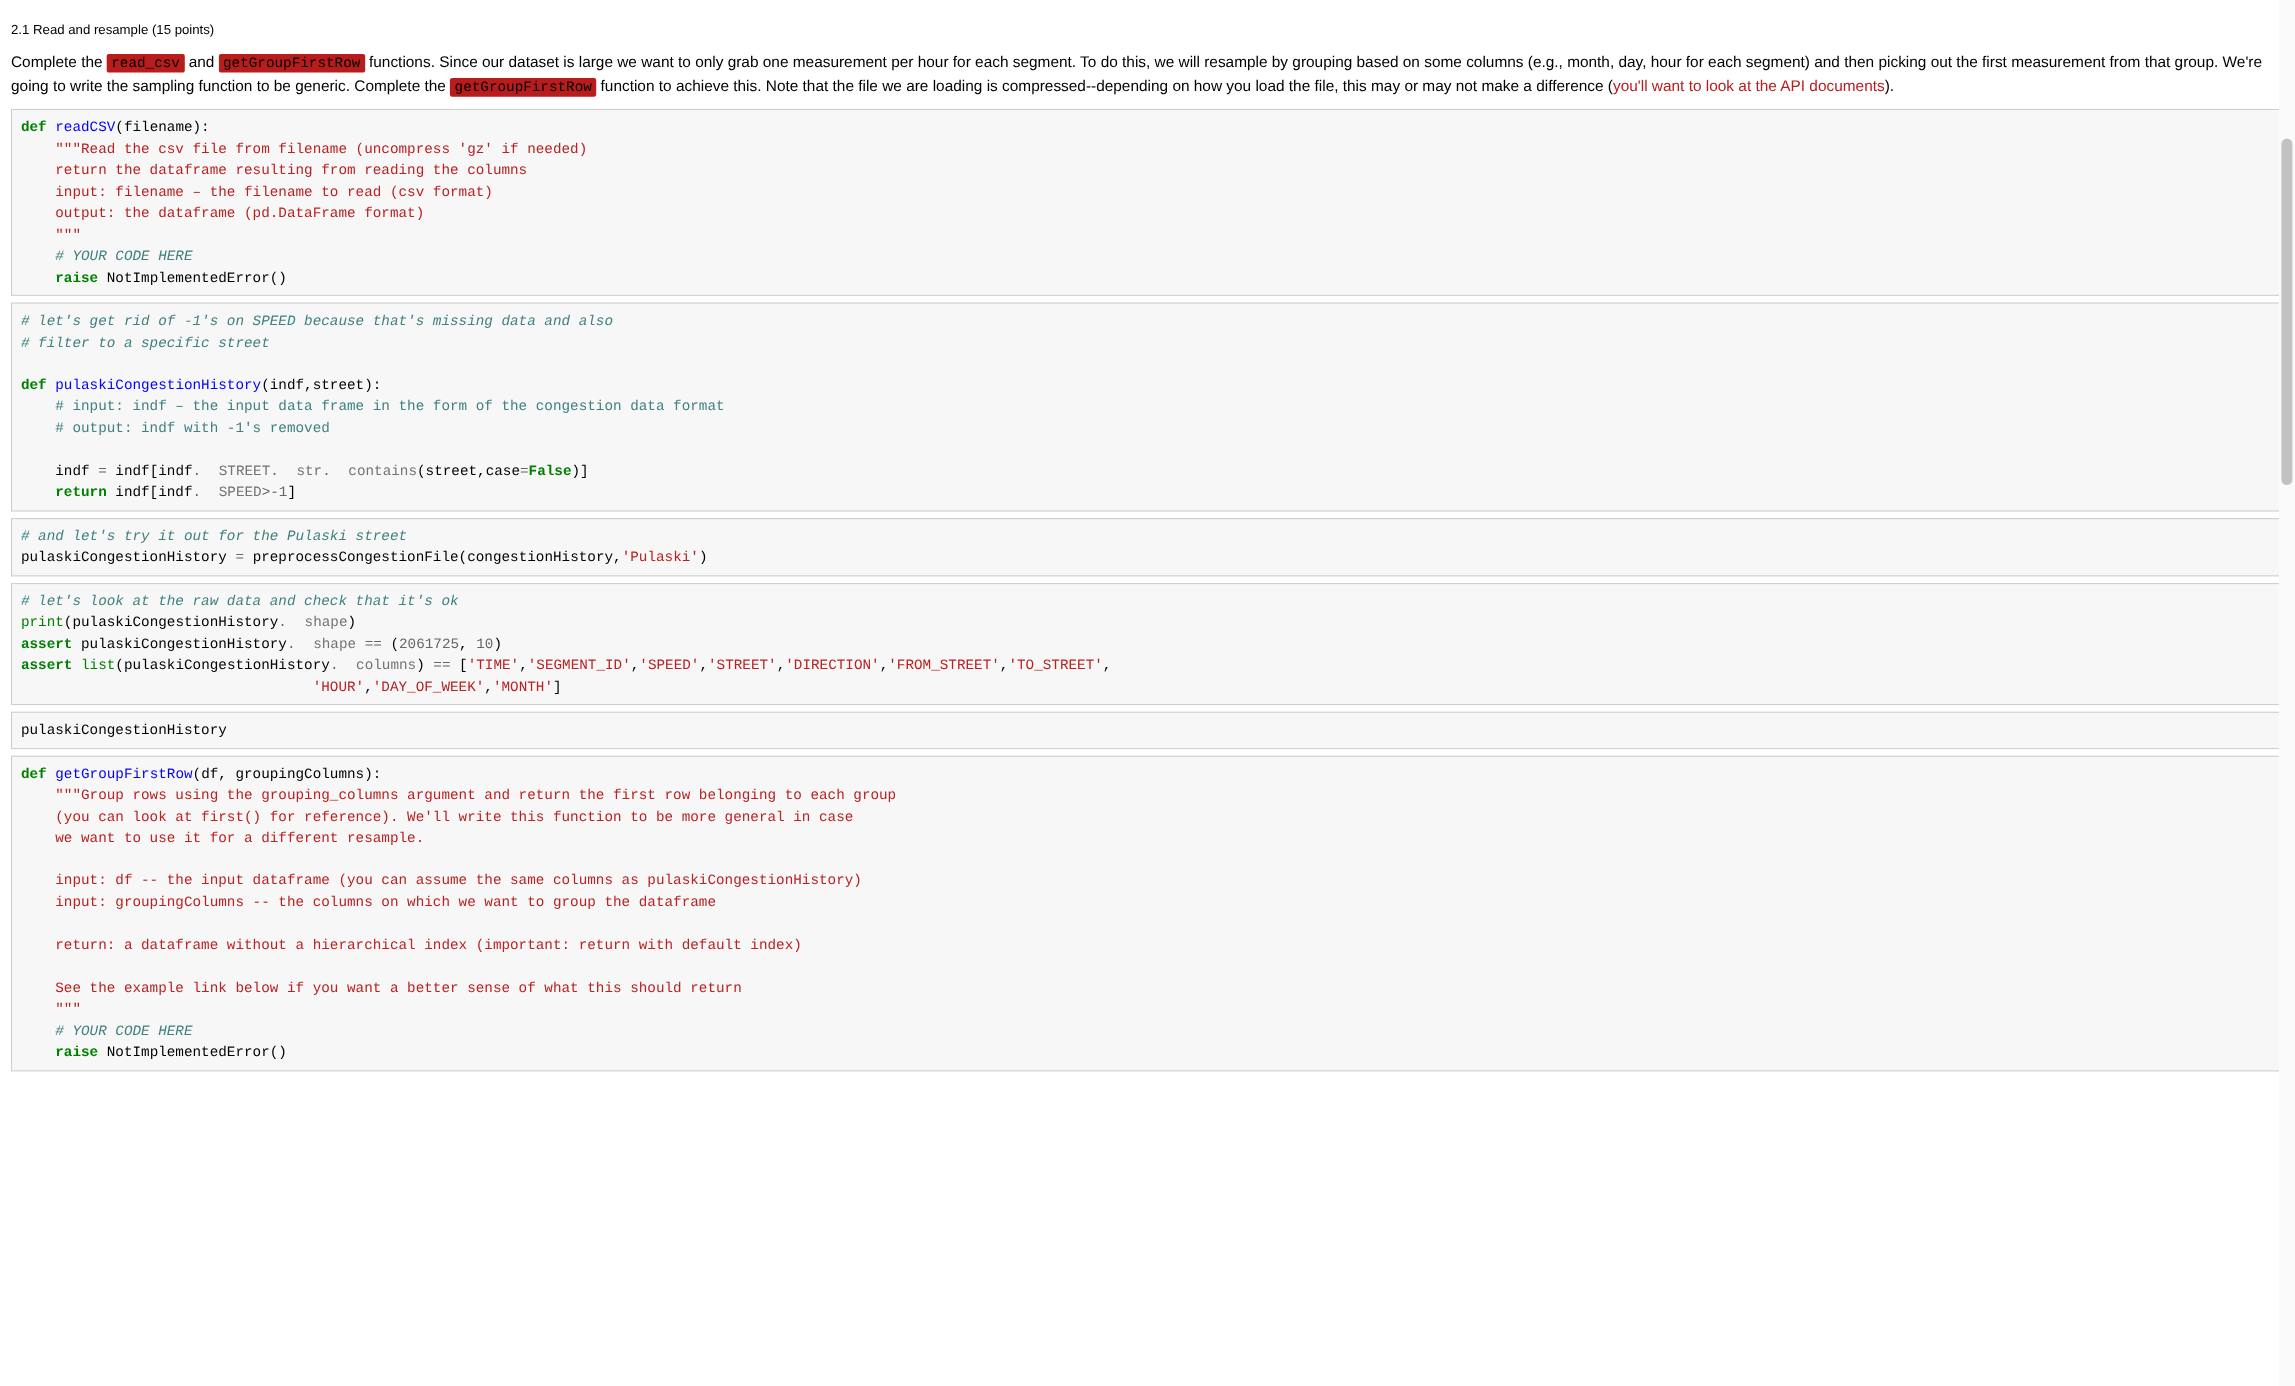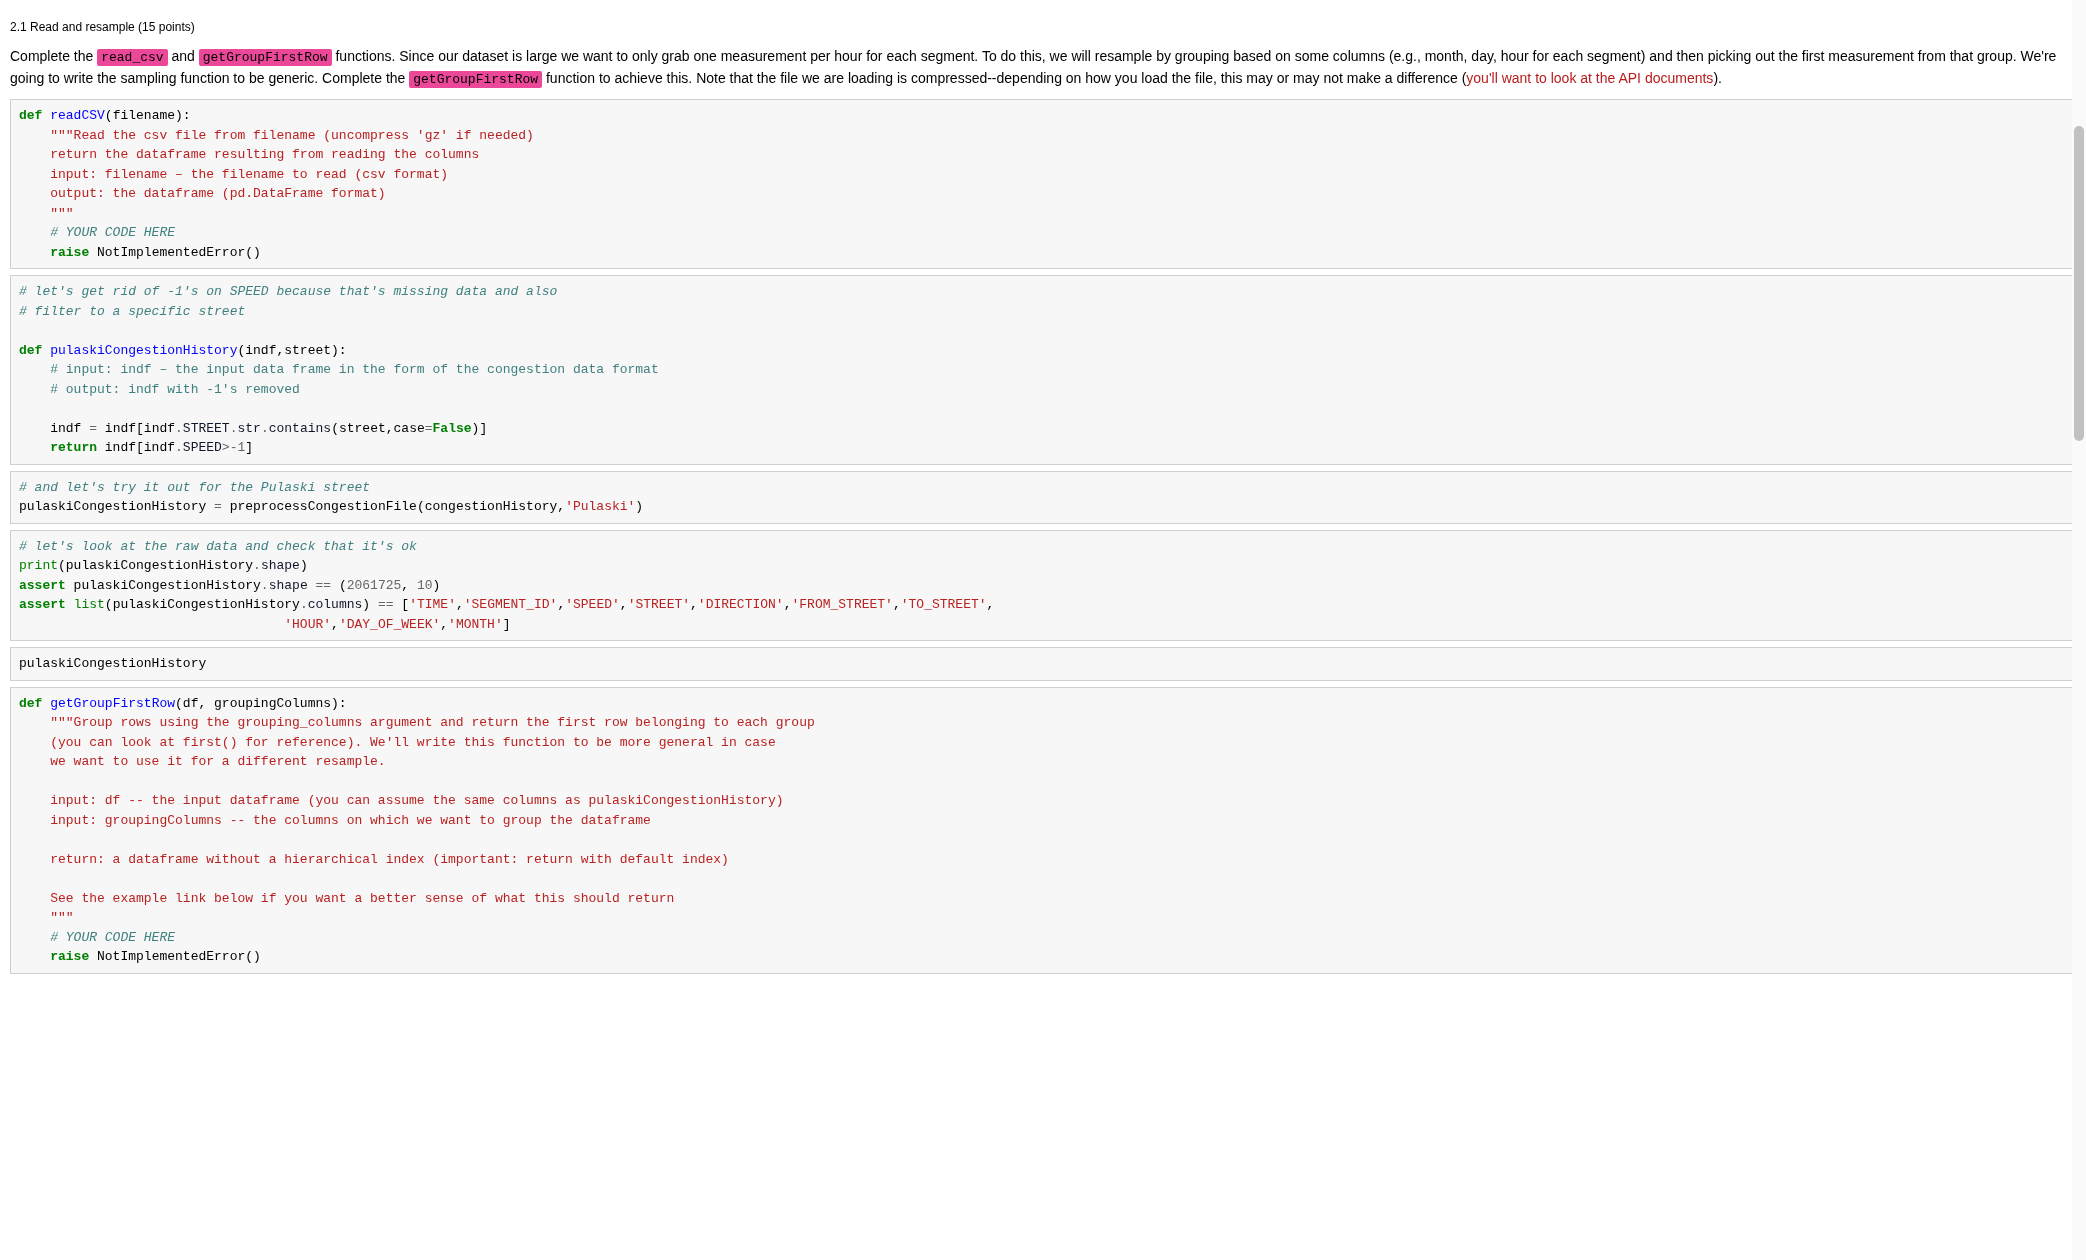--- a/index.html
+++ b/index.html
@@ -16,21 +16,21 @@
   h3 {
     font-size: 12px;
     font-weight: 400;
     margin: 8px 0 10px 0;
   }
   .para {
     margin: 0 0 10px 0;
     line-height: 1.5;
   }
   code.inline {
-    background: #ec4899;
+    background: #b91c1c;
     padding: 1px 4px;
     border-radius: 2px;
     font-family: Menlo, Monaco, "Courier New", monospace;
     font-size: 13px;
   }
   a { color: #b91c1c; text-decoration: none; }
   .cell {
     border: 1px solid #cfcfcf;
     background: #f7f7f7;
     padding: 6px 8px;
@@ -43,21 +43,21 @@
   }
   .kw   { color: #008000; font-weight: 700; }
   .fn   { color: #0000ff; }
   .str  { color: #ba2121; }
   .doc  { color: #ba2121; }
   .com  { color: #408080; font-style: italic; }
   .com2 { color: #408080; }
   .bool { color: #008000; font-weight: 700; }
   .op   { color: #666666; }
   .num  { color: #666666; }
-  .attr { color: #0f172a; }
+  .attr { color: #737373; margin-left: 16px; }
   .builtin { color: #008000; }
   .scrollbar {
     position: fixed;
     right: 0; top: 0; bottom: 0;
     width: 14px;
     background: #fafafa;
   }
   .scroll-thumb {
     position: absolute;
     right: 2px;

